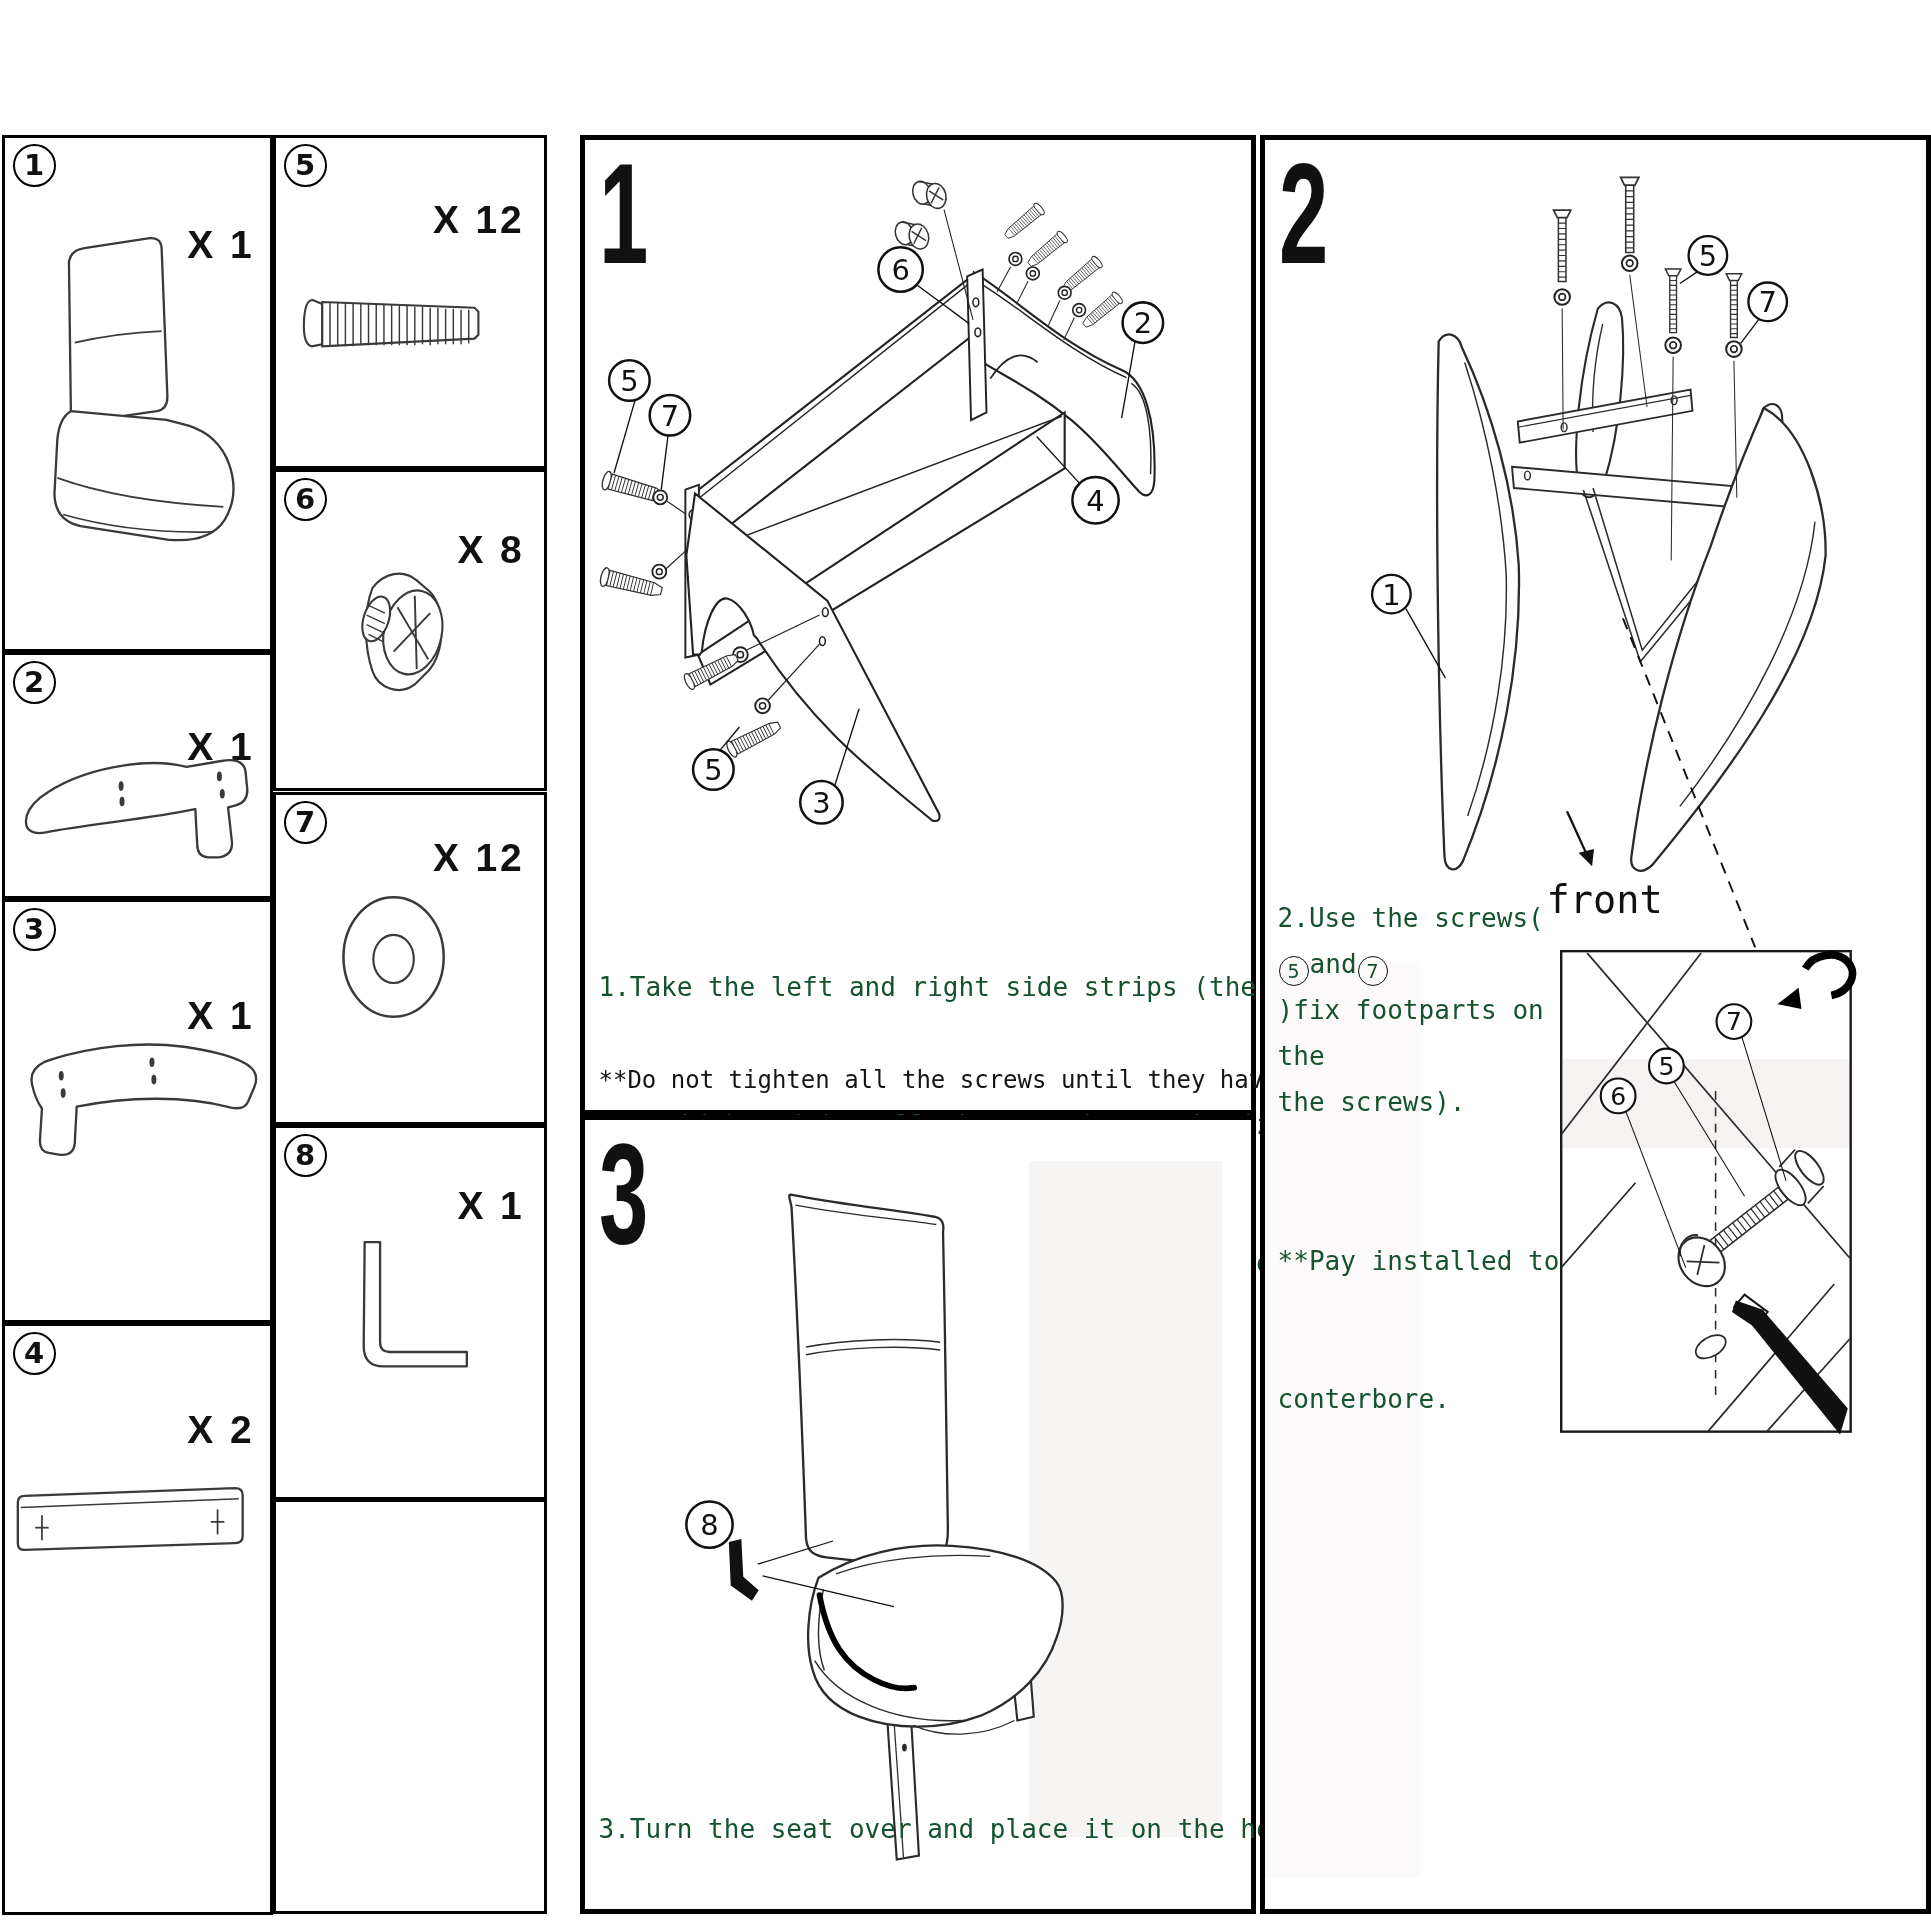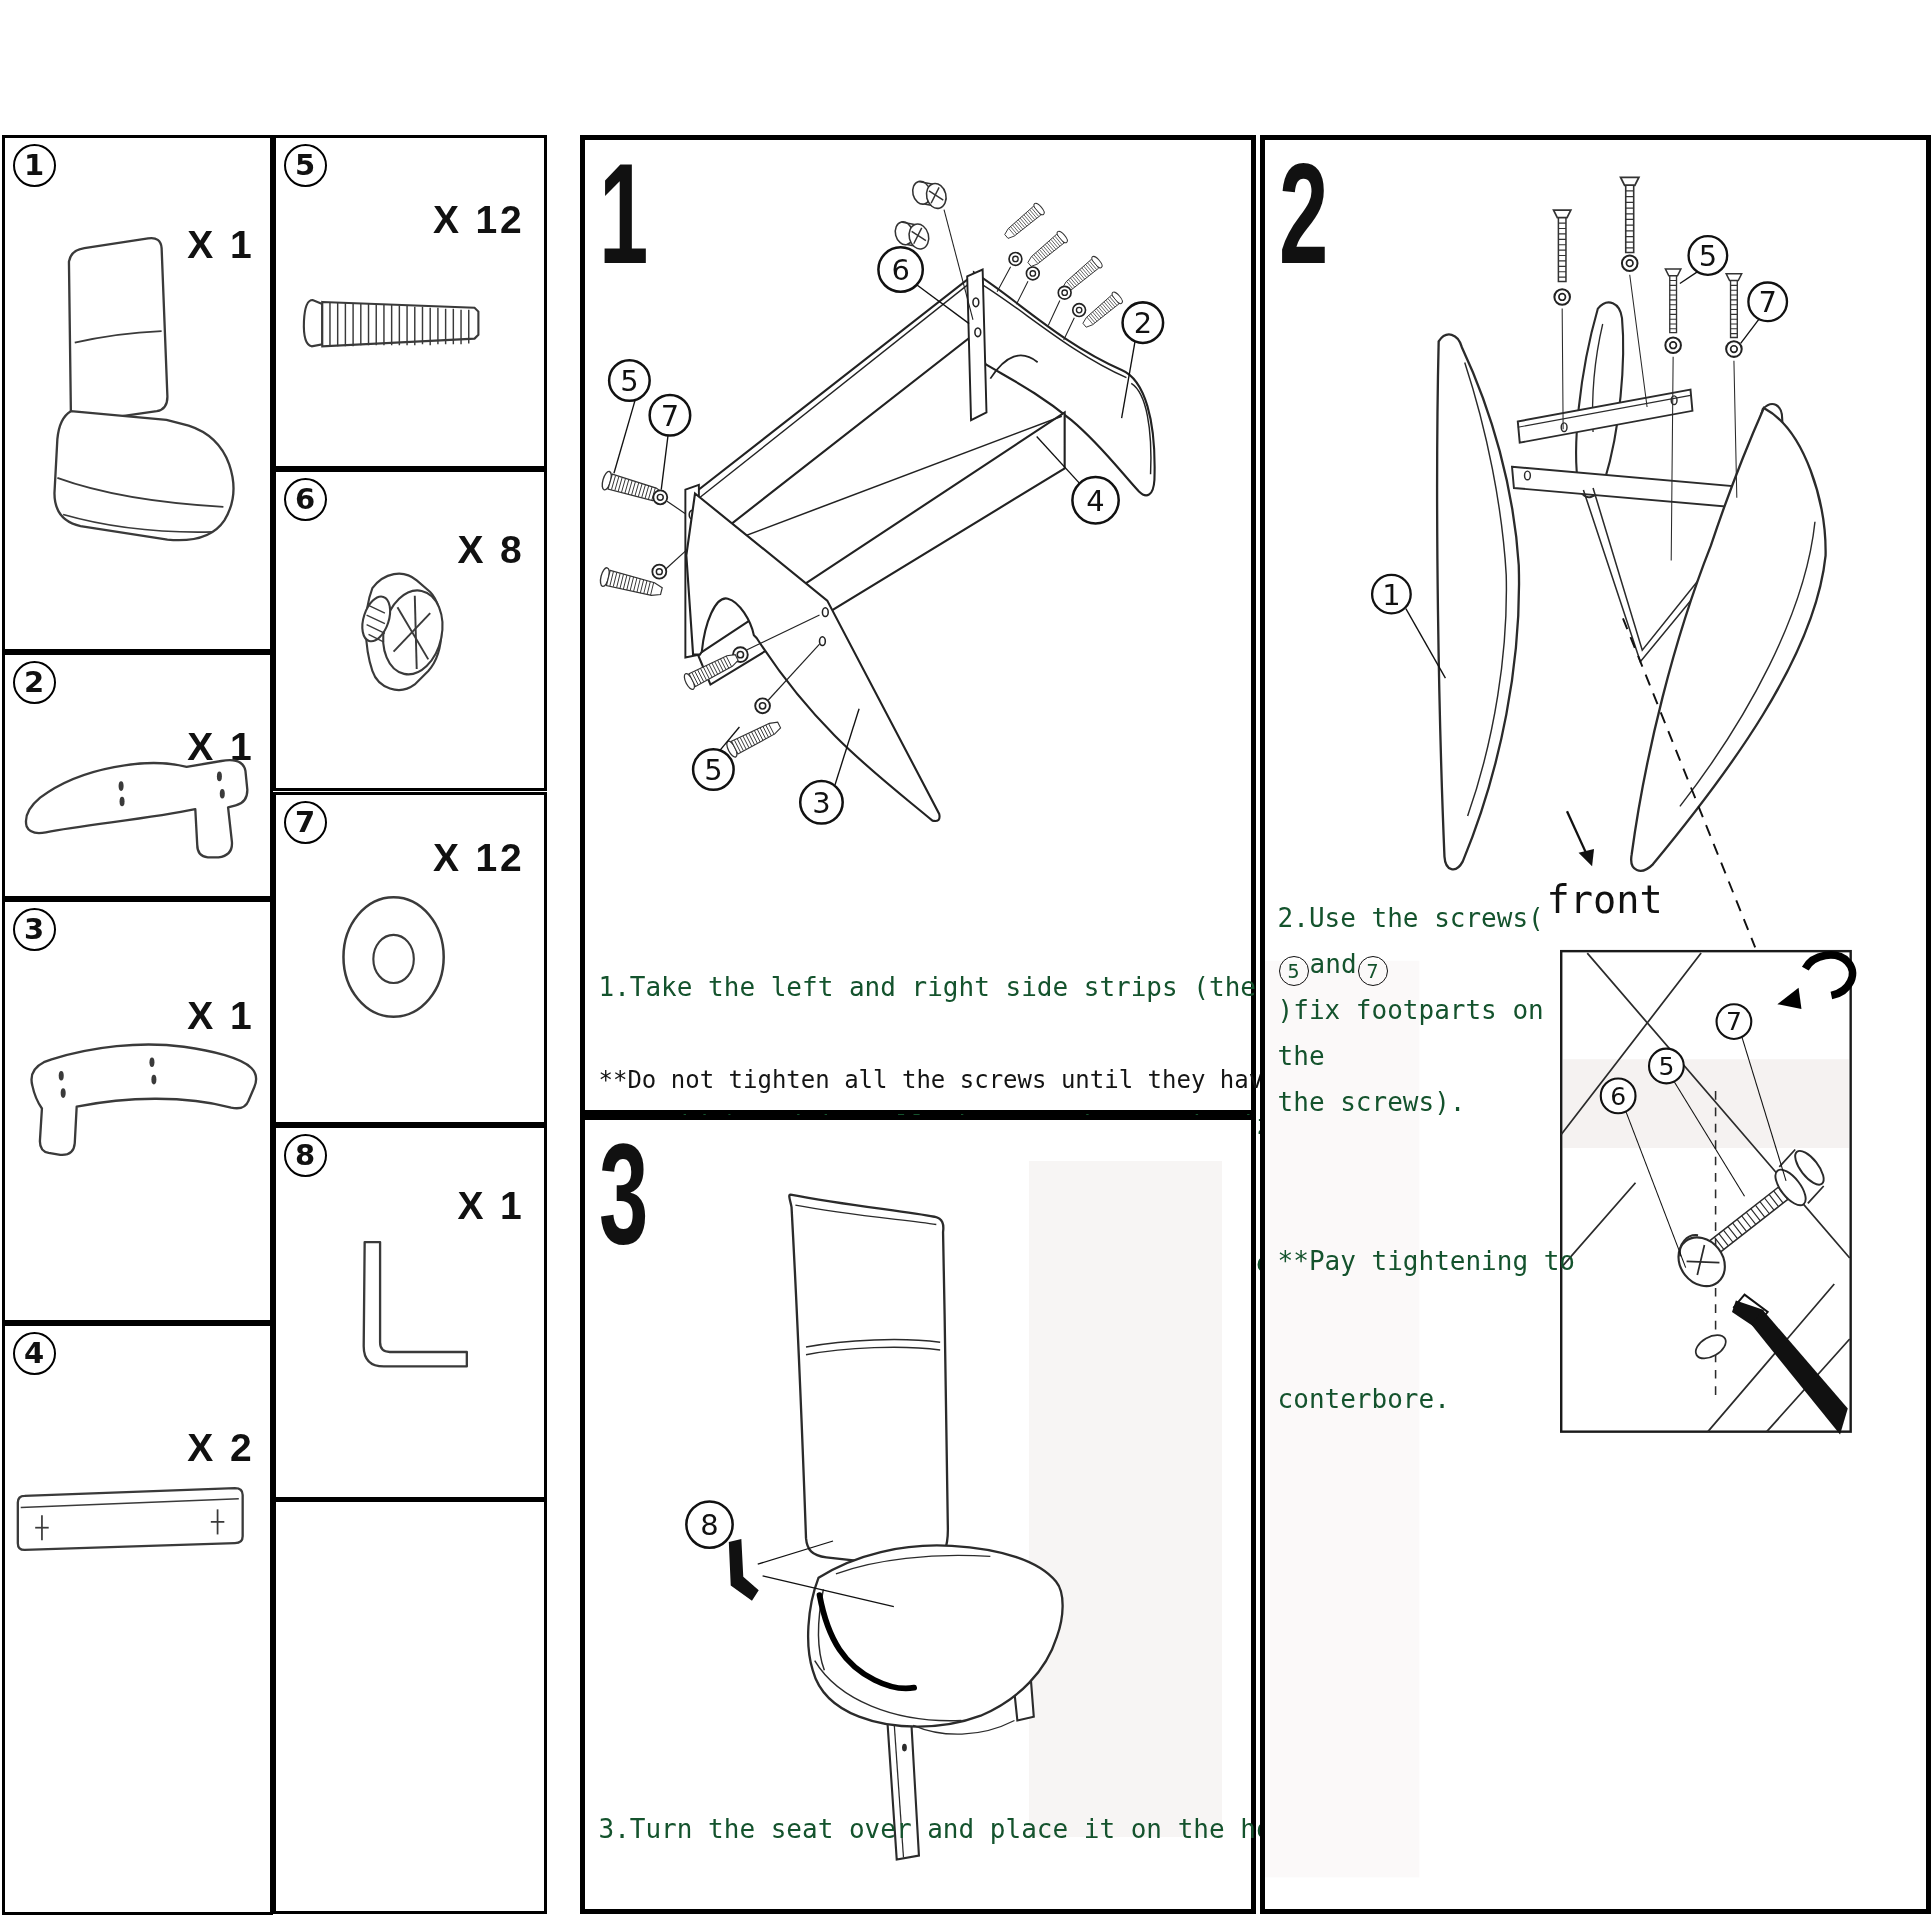--- a/index.html
+++ b/index.html
@@ -63,21 +63,21 @@
       <ellipse cx="58" cy="180" rx="2.6" ry="5"></ellipse>
         <ellipse cx="60" cy="198" rx="2.6" ry="5"></ellipse>
       <ellipse cx="152" cy="166" rx="2.6" ry="5"></ellipse>
         <ellipse cx="154" cy="184" rx="2.6" ry="5"></ellipse>
     </g>
   </svg>
 </div>
 
 <div class="cell" style="left:1.9px;top:1323px;width:271px;height:592px;">
   <div class="pnum">4</div>
-  <div class="qty" style="right:15.4px;top:100px;">X 2</div>
+  <div class="qty" style="right:15.4px;top:82px;">X 2</div>
   <svg width="264" height="579" viewBox="0 0 273 600">
     <path d="M20,176 L238,168 Q246,168 246,175 L246,218 Q246,225 238,225 L20,232 Q13,232 13,225 L13,183 Q13,176 20,176 Z" fill="#fff" stroke="#3a3a3a" stroke-width="2.4"></path>
     <path d="M16,188 L242,179" fill="none" stroke="#3a3a3a" stroke-width="1.6"></path>
     <g stroke="#3a3a3a" stroke-width="1.8">
       <line x1="38" y1="196" x2="38" y2="222"></line>
         <line x1="31" y1="209" x2="45" y2="209"></line>
       <line x1="220" y1="190" x2="220" y2="216"></line>
         <line x1="213" y1="203" x2="227" y2="203"></line>
     </g>
   </svg>
@@ -399,17 +399,17 @@
       <text class="callout" style="font-size:26px;" x="366" y="999">6</text>
     </g>
   </svg>
 
   <div class="itext" style="left:12.6px;top:755px;width:290px;white-space:normal;">
     <div>2.Use the screws(<span class="ct">5</span>and<span class="ct">7</span></div>
     <div>)fix footparts on the</div>
     <div>the screws).</div>
   </div>
   <div class="itext" style="left:12.6px;top:1006px;">
-    <div>**Pay tightening to</div>
+    <div>**Pay installed to</div>
     <div>conterbore.</div>
   </div>
 </div>
 
 
 </body></html>

